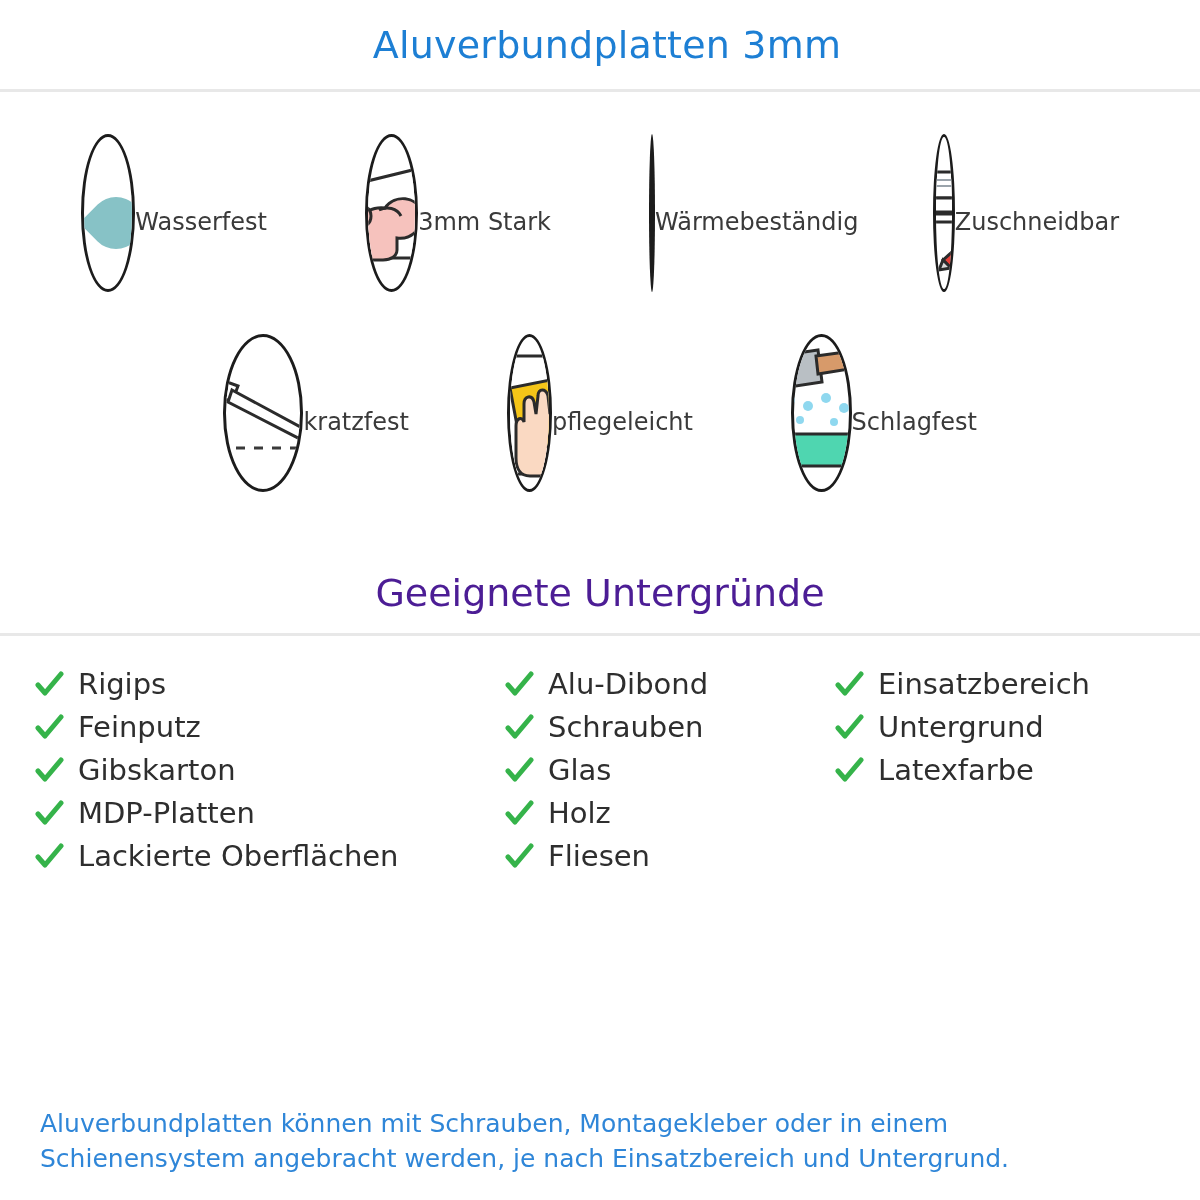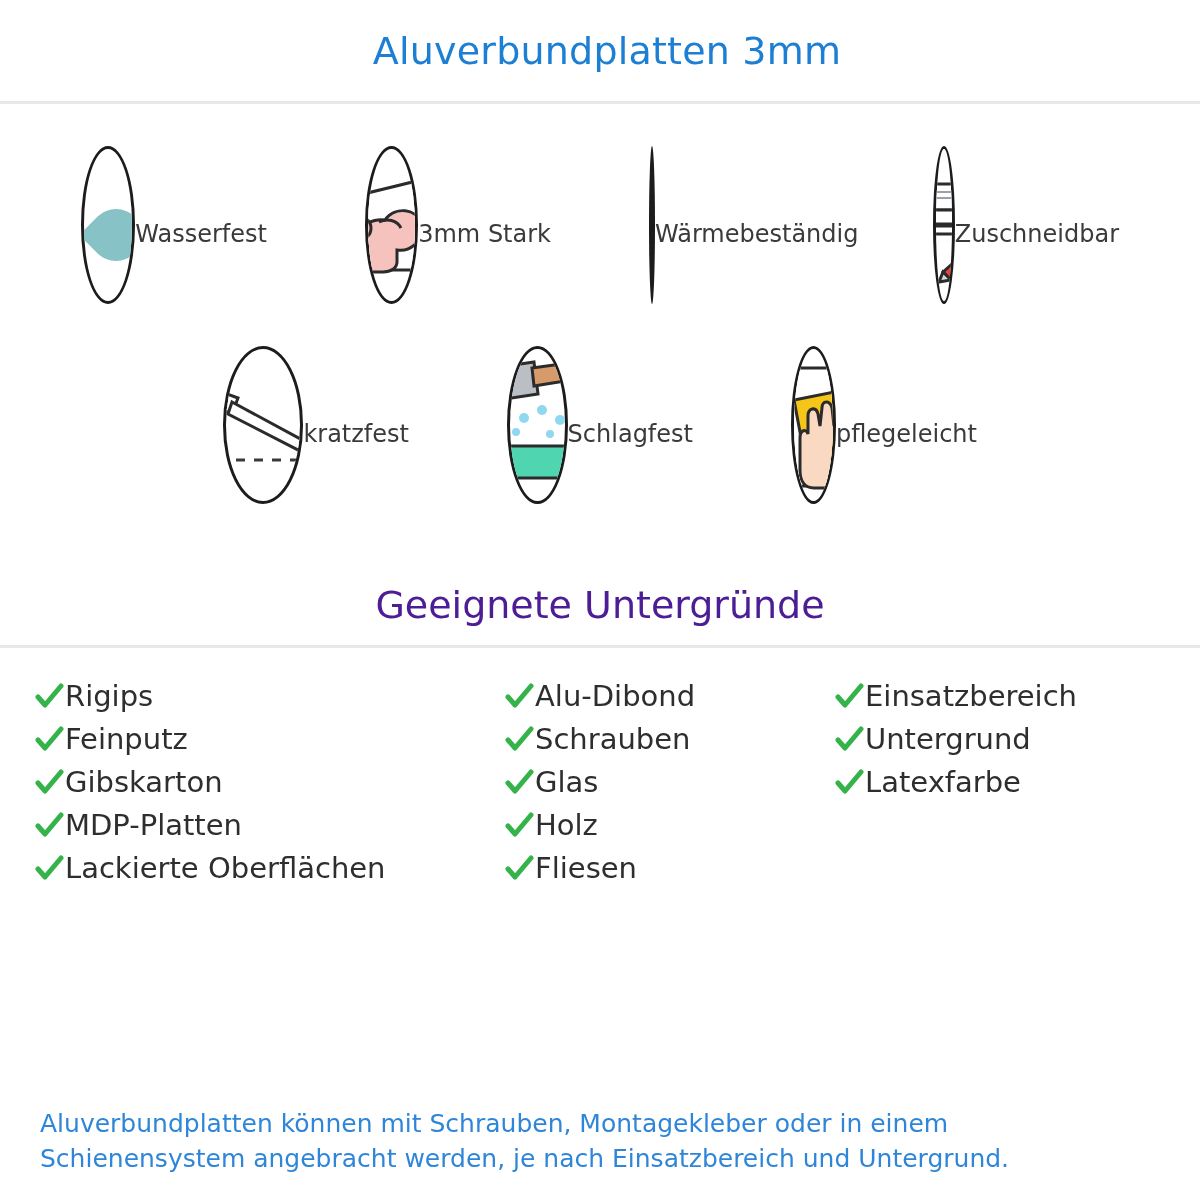--- a/index.html
+++ b/index.html
@@ -9,21 +9,21 @@
     height: 1200px;
     background: #ffffff;
     font-family: "DejaVu Sans", sans-serif;
     color: #333333;
     overflow: hidden;
   }
   .page { width: 1200px; height: 1200px; position: relative; }
 
   
   .title-block {
-    height: 104px;
+    height: 92px;
     display: flex;
     align-items: center;
     justify-content: center;
     border-bottom: 3px solid #e8e8e8;
     padding-left: 14px;
   }
   .main-title {
     font-size: 38px;
     color: #1d7fd4;
     font-weight: normal;
@@ -87,21 +87,21 @@
     padding: 26px 34px 0 34px;
     gap: 0;
   }
   .list-col { }
   .list-col.c1 { width: 470px; }
   .list-col.c2 { width: 330px; }
   .list-col.c3 { width: 330px; }
   .li {
     display: flex;
     align-items: center;
-    gap: 1px;
+    gap: 14px;
     height: 43px;
   }
   .check {
     flex: 0 0 auto;
     width: 30px;
     height: 30px;
     display: block;
   }
   .li-text {
     font-size: 29px;
@@ -250,56 +250,56 @@
           </span>
         </div>
         <div class="feature-label">kratzfest</div>
       </div>
 
       <div class="feature">
         <div class="circle">
           <span>
             <svg width="158" height="158" viewBox="0 0 158 158">
 
+              <path d="M28 22 L138 22 L138 140 L28 140 Z" fill="#ffffff" stroke="#2b2b2b" stroke-width="3"></path>
+              <path d="M28 22 C44 34 44 54 30 66" fill="none" stroke="#2b2b2b" stroke-width="3"></path>
+              <path d="M28 70 C40 78 40 92 30 100" fill="none" stroke="#2b2b2b" stroke-width="3"></path>
+
+              <path d="M60 54 L120 42 L132 104 L72 118 Z" fill="#f5c518" stroke="#2b2b2b" stroke-width="3"></path>
+
+              <path d="M74 70 C74 62 82 60 84 68 L86 80 L88 62 C88 54 96 54 98 62 L100 80 L102 66 C102 58 110 58 112 66 L114 84 C118 78 124 82 122 90 L116 122 C114 134 106 142 92 142 L80 142 C70 142 66 134 66 124 L66 92 C66 84 72 82 74 88 Z" fill="#fad9c2" stroke="#2b2b2b" stroke-width="3"></path>
+            </svg>
+          </span>
+        </div>
+        <div class="feature-label">pflegeleicht</div>
+      </div>
+
+      <div class="feature">
+        <div class="circle">
+          <span>
+            <svg width="158" height="158" viewBox="0 0 158 158">
+
               <path d="M36 22 L76 16 L80 48 L40 54 Z" fill="#b9bfc4" stroke="#2b2b2b" stroke-width="3"></path>
 
               <path d="M74 22 L148 12 L150 28 L76 40 Z" fill="#d79a6a" stroke="#2b2b2b" stroke-width="3"></path>
 
               <circle cx="48" cy="66" r="5" fill="#8fd8ef"></circle>
               <circle cx="66" cy="72" r="5" fill="#8fd8ef"></circle>
               <circle cx="84" cy="64" r="5" fill="#8fd8ef"></circle>
               <circle cx="102" cy="74" r="5" fill="#8fd8ef"></circle>
               <circle cx="58" cy="86" r="4" fill="#8fd8ef"></circle>
               <circle cx="92" cy="88" r="4" fill="#8fd8ef"></circle>
 
               <path d="M14 100 L156 100 L150 132 L20 132 Z" fill="#4fd6b0" stroke="#2b2b2b" stroke-width="3"></path>
             </svg>
           </span>
         </div>
         <div class="feature-label">Schlagfest</div>
       </div>
 
-      <div class="feature">
-        <div class="circle">
-          <span>
-            <svg width="158" height="158" viewBox="0 0 158 158">
-
-              <path d="M28 22 L138 22 L138 140 L28 140 Z" fill="#ffffff" stroke="#2b2b2b" stroke-width="3"></path>
-              <path d="M28 22 C44 34 44 54 30 66" fill="none" stroke="#2b2b2b" stroke-width="3"></path>
-              <path d="M28 70 C40 78 40 92 30 100" fill="none" stroke="#2b2b2b" stroke-width="3"></path>
-
-              <path d="M60 54 L120 42 L132 104 L72 118 Z" fill="#f5c518" stroke="#2b2b2b" stroke-width="3"></path>
-
-              <path d="M74 70 C74 62 82 60 84 68 L86 80 L88 62 C88 54 96 54 98 62 L100 80 L102 66 C102 58 110 58 112 66 L114 84 C118 78 124 82 122 90 L116 122 C114 134 106 142 92 142 L80 142 C70 142 66 134 66 124 L66 92 C66 84 72 82 74 88 Z" fill="#fad9c2" stroke="#2b2b2b" stroke-width="3"></path>
-            </svg>
-          </span>
-        </div>
-        <div class="feature-label">pflegeleicht</div>
-      </div>
-
     </div>
   </div>
 
   <div class="sub-title-block">
     <div class="sub-title">Geeignete Untergründe</div>
   </div>
 
   <div class="lists">
 
     <div class="list-col c1">

